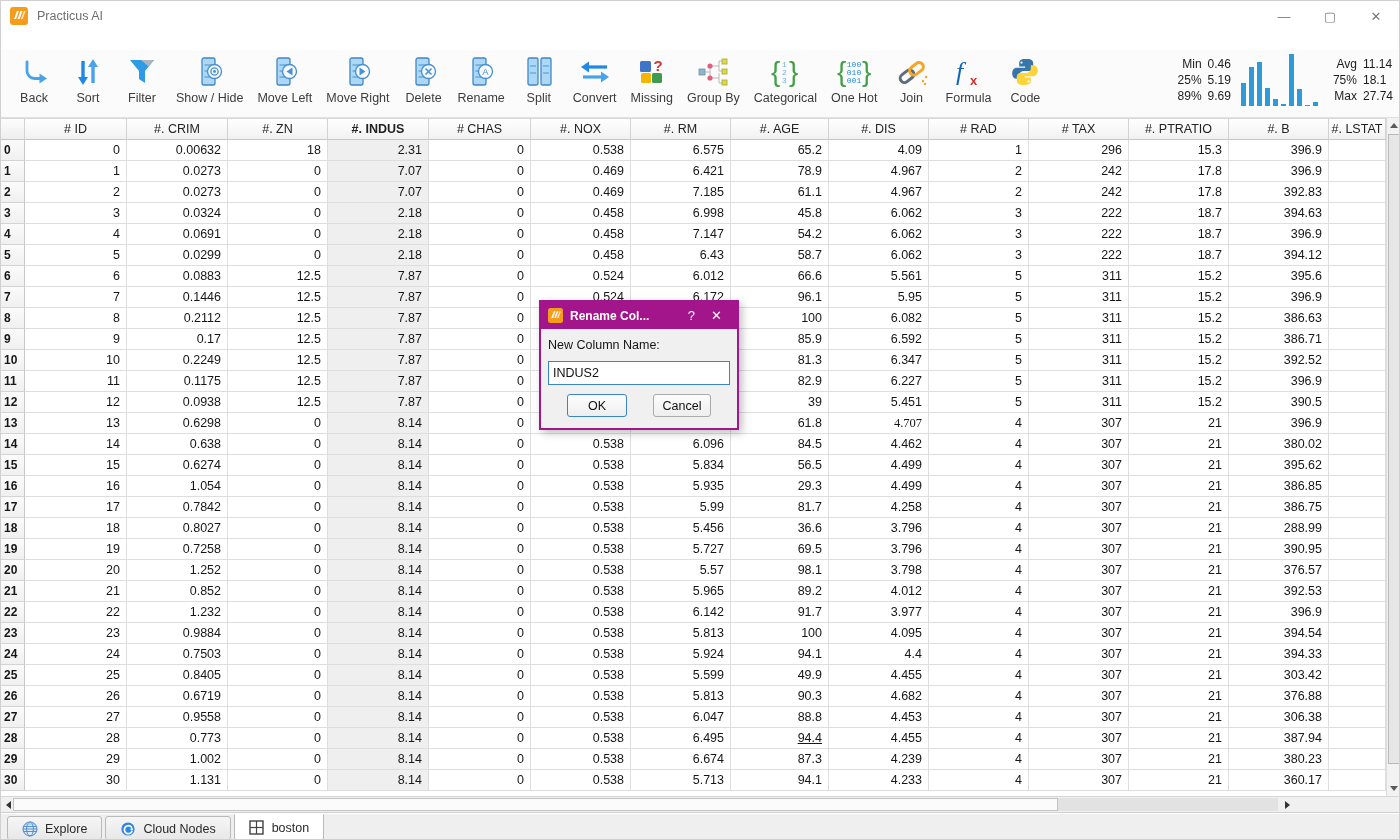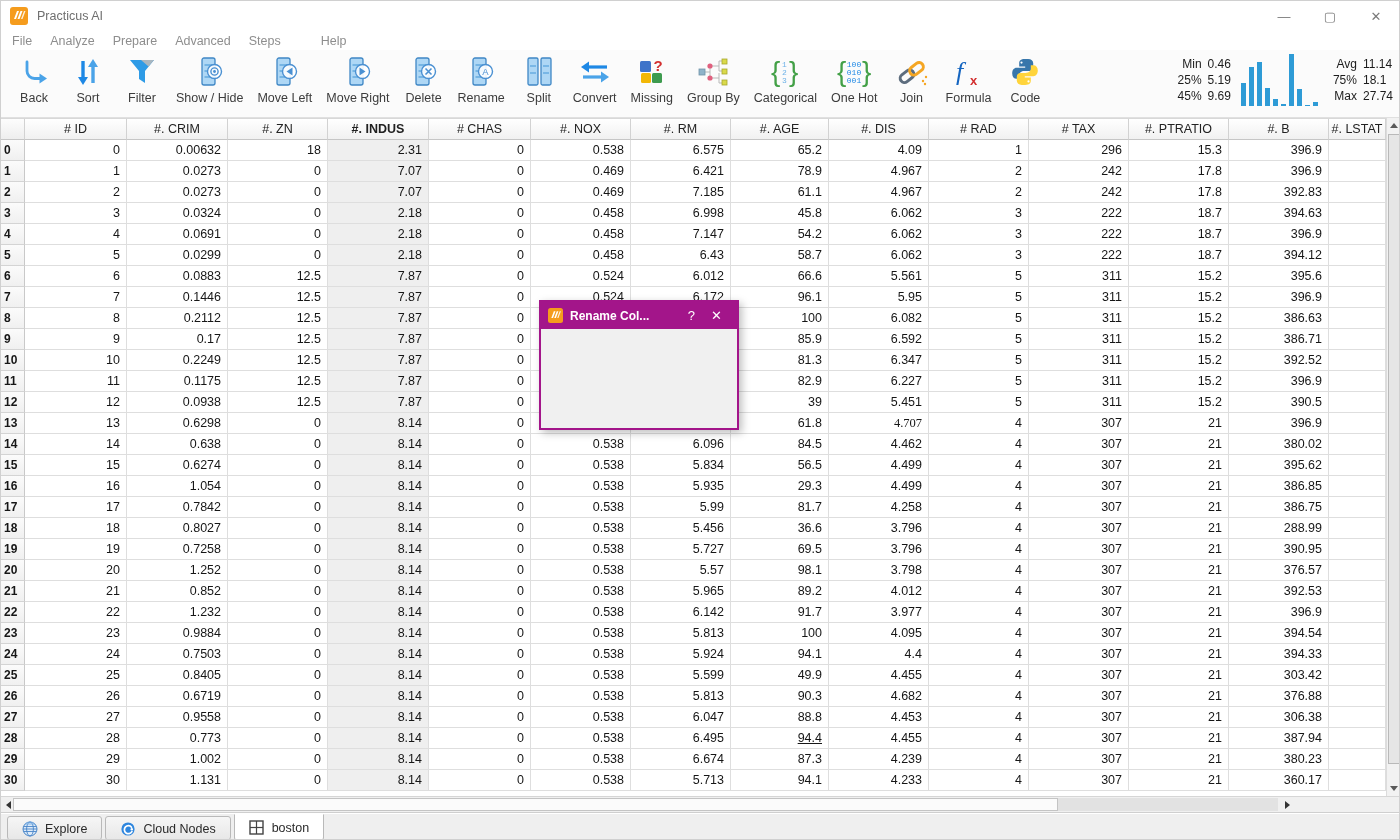--- a/index.html
+++ b/index.html
@@ -111,28 +111,20 @@
         </svg>
     </span>
     <span class="win-title">Practicus AI</span>
     <div class="wincontrols">
       <span class="winbtn">—</span>
       <span class="winbtn">▢</span>
       <span class="winbtn">✕</span>
     </div>
   </div>
 
-  <div class="menubar" id="menubar">
-      <div class="menu-item">File</div>
-      <div class="menu-item">Analyze</div>
-      <div class="menu-item">Prepare</div>
-      <div class="menu-item">Advanced</div>
-      <div class="menu-item">Steps</div>
-      <div class="menu-item gap-before">Help</div>
-    </div>
 
   <div class="toolbar">
     <div class="tool-strip" id="toolbar-buttons">
         <div class="tool-btn">
           <span class="tool-icon">
             <svg width="32" height="30" viewBox="0 0 32 30">
               <path d="M9 5 v9 a7.5 7.5 0 0 0 7.5 7.5 h6" fill="none" stroke="#4aa3e8" stroke-width="2.8" stroke-linecap="round"></path>
               <polygon points="21.5,16.5 29,21.5 21.5,26.5" fill="#4aa3e8"></polygon>
             </svg>
           </span>
@@ -332,21 +324,21 @@
           </span>
           <span class="tool-label">Code</span>
         </div>
       </div>
     <div class="stats">
       <div class="stat-col" id="stats-left">
           <span class="stat-label">Min</span>
           <span class="stat-value">0.46</span>
           <span class="stat-label">25%</span>
           <span class="stat-value">5.19</span>
-          <span class="stat-label">45%</span>
+          <span class="stat-label">89%</span>
           <span class="stat-value">9.69</span>
         </div>
       <div class="mini-hist" id="mini-hist">
           <div class="bar" style="height: 45%; background: rgb(46, 155, 214);"></div>
           <div class="bar" style="height: 75%; background: rgb(46, 155, 214);"></div>
           <div class="bar" style="height: 85%; background: rgb(46, 155, 214);"></div>
           <div class="bar" style="height: 35%; background: rgb(46, 155, 214);"></div>
           <div class="bar" style="height: 13%; background: rgb(46, 155, 214);"></div>
           <div class="bar" style="height: 3%; background: rgb(46, 155, 214);"></div>
           <div class="bar" style="height: 100%; background: rgb(46, 155, 214);"></div>
@@ -976,15 +968,23 @@
               <polygon points="4,12 7,4 9,4 6,12"></polygon>
               <polygon points="7.5,12 10.5,4 12.5,4 9.5,12"></polygon>
               <polygon points="11,12 14,4 15.5,4 12.5,12" opacity="0.85"></polygon>
             </g>
           </svg>
       </span>
       <span class="dlg-text">Rename Col...</span>
       <span class="dlg-help">?</span>
       <span class="dlg-close">✕</span>
     </div>
+    <div class="dlg-body">
+      <div class="dlg-label">New Column Name:</div>
+      <input class="dlg-input" type="text" value="INDUS2" style="">
+      <div class="dlg-buttons">
+        <div class="dlg-btn ok">OK</div>
+        <div class="dlg-btn cancel">Cancel</div>
+      </div>
+    </div>
   </div>
 
 </div>
 
 </body></html>

